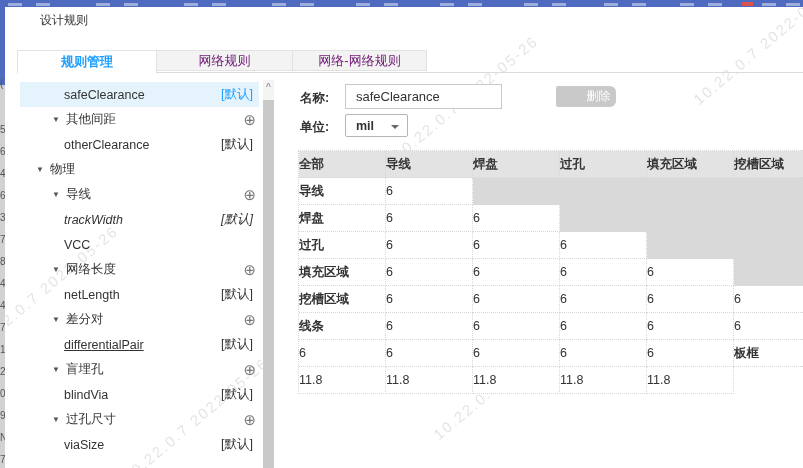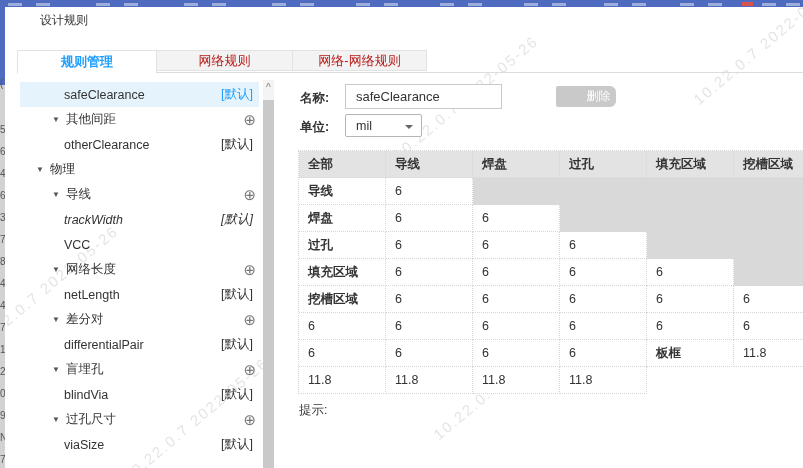--- a/index.html
+++ b/index.html
@@ -24,21 +24,21 @@
   
   .wm { position:absolute; font-size:15px; color:rgba(130,130,130,.22); letter-spacing:2px;
         white-space:nowrap; transform:rotate(-40deg); transform-origin:left top; z-index:1; pointer-events:none; }
 
   #dlg-title { position:absolute; left:40px; top:12px; font-size:12px; }
 
   
   #tabline { position:absolute; left:17px; right:0; top:72px; height:1px; background:#dcdcdc; z-index:1; }
   #tabbar { position:absolute; left:17px; top:50px; height:23px; display:flex; z-index:2; }
   .tab { height:21px; display:flex; align-items:center; justify-content:center; font-size:13px;
-         background:#f3f3f3; border:1px solid #e2e2e2; border-left:none; color:#b91c1c; cursor:default; }
+         background:#f3f3f3; border:1px solid #e2e2e2; border-left:none; color:#701a75; cursor:default; }
   .tab:first-child { border-left:1px solid #e2e2e2; }
   .tab.active { background:#fff; color:#1e9fff; font-weight:bold; height:24px; border-bottom:1px solid #fff; }
 
   
   #tree { position:absolute; left:20px; top:82px; width:239px; z-index:2; }
   .trow { position:relative; display:flex; align-items:center; height:25px; font-size:12.5px; }
   .trow.sel { background:#e4f3fc; }
   .arrow { font-size:8px; color:#555; margin-right:6px; }
   .tlabel { white-space:nowrap; }
   .badge { position:absolute; right:6px; color:#333; }
@@ -49,31 +49,31 @@
   #vscroll { position:absolute; left:263px; top:80px; width:11px; height:388px; background:#f4f4f4; z-index:2; }
   #vscroll .sarrow { position:absolute; top:1px; left:0; width:11px; text-align:center; font-size:9px; color:#999; font-weight:bold; }
   #vscroll .sthumb { position:absolute; top:20px; bottom:0; left:0; width:11px; background:#c9c9c9; }
 
   
   .flabel { position:absolute; left:300px; font-weight:bold; font-size:12.5px; z-index:2; }
   #name-input { position:absolute; left:345px; top:84px; width:157px; height:25px; border:1px solid #c9c9c9;
                 padding-left:10px; font-size:13px; color:#333; font-family:inherit; background:#fff; z-index:2; }
   .gbtn { position:absolute; top:86px; width:35px; height:21px; background:#c9c9c9; color:#fff; font-size:12px;
           border:none; border-radius:2px; font-family:inherit; z-index:2; }
-  #unit-select { position:absolute; left:345px; top:114px; width:77px; height:23px; border:1px solid #b5b5b5;
+  #unit-select { position:absolute; left:345px; top:114px; width:63px; height:23px; border:1px solid #b5b5b5;
                  border-radius:2px; display:flex; align-items:center; padding-left:10px; font-size:12.5px;
-                 background:#fff; z-index:2; }
+                 background:#fff; z-index:2;font-weight:bold; }
   #unit-select .caret { position:absolute; right:8px; top:10px; width:0; height:0;
                         border-left:4px solid transparent; border-right:4px solid transparent; border-top:4px solid #666; }
 
   
   #matrix { position:absolute; left:298px; top:150px; width:505px; overflow:hidden; z-index:2;
             border-top:1px dotted #d6d6d6; border-left:1px dotted #d6d6d6; }
   #mgrid { display:grid; grid-template-columns:87px 87px 87px 87px 87px 87px; width:523px; }
-  .mcell { height:27px; line-height:26px; padding-left:9px; font-size:12.5px; white-space:nowrap; overflow:hidden;
+  .mcell { height:27px; line-height:26px; font-size:12.5px; white-space:nowrap; overflow:hidden;
            border-right:1px dotted #d6d6d6; border-bottom:1px dotted #d6d6d6; background:#fff; }
   .mh { background:#e3e3e3; font-weight:bold; }
   .mlabel { font-weight:bold; }
   .mempty { background:#d9d9d9; border-right:1px solid #d9d9d9; border-bottom:1px solid #d9d9d9; }
 
   
   #tips { position:absolute; left:299px; top:401px; width:500px; font-size:12.5px; line-height:19px; z-index:2; }
 </style>
 </head>
 <body>
@@ -178,21 +178,21 @@
       </div>
       <div class="trow" style="padding-left: 44px;">
         <span class="tlabel">netLength</span>
         <span class="badge">[默认]</span>
       </div>
       <div class="trow" style="padding-left: 32px;">
         <span class="arrow">▼</span>
         <span class="tlabel">差分对</span>
         <span class="plus">⊕</span>
       </div>
-      <div class="trow" style="padding-left: 44px;">
+      <div class="trow" style="padding-left: 44px; text-decoration: underline;">
         <span class="tlabel">differentialPair</span>
         <span class="badge">[默认]</span>
       </div>
       <div class="trow" style="padding-left: 32px;">
         <span class="arrow">▼</span>
         <span class="tlabel">盲埋孔</span>
         <span class="plus">⊕</span>
       </div>
       <div class="trow" style="padding-left: 44px;">
         <span class="tlabel">blindVia</span>
@@ -254,36 +254,36 @@
         <div class="mcell">6</div>
         <div class="mcell">6</div>
         <div class="mcell">6</div>
         <div class="mcell mempty"></div>
         <div class="mcell mlabel">挖槽区域</div>
         <div class="mcell">6</div>
         <div class="mcell">6</div>
         <div class="mcell">6</div>
         <div class="mcell">6</div>
         <div class="mcell">6</div>
+        <div class="mcell mlabel">线条</div>
         <div class="mcell">6</div>
         <div class="mcell">6</div>
         <div class="mcell">6</div>
         <div class="mcell">6</div>
         <div class="mcell">6</div>
         <div class="mcell">6</div>
         <div class="mcell">6</div>
         <div class="mcell">6</div>
         <div class="mcell">6</div>
         <div class="mcell">6</div>
         <div class="mcell mlabel">板框</div>
         <div class="mcell">11.8</div>
         <div class="mcell">11.8</div>
         <div class="mcell">11.8</div>
         <div class="mcell">11.8</div>
         <div class="mcell">11.8</div>
       </div>
   </div>
 
   <div id="tips">
-    <div>提示:</div>
     </div>
 
 </div>
 
 </body></html>

